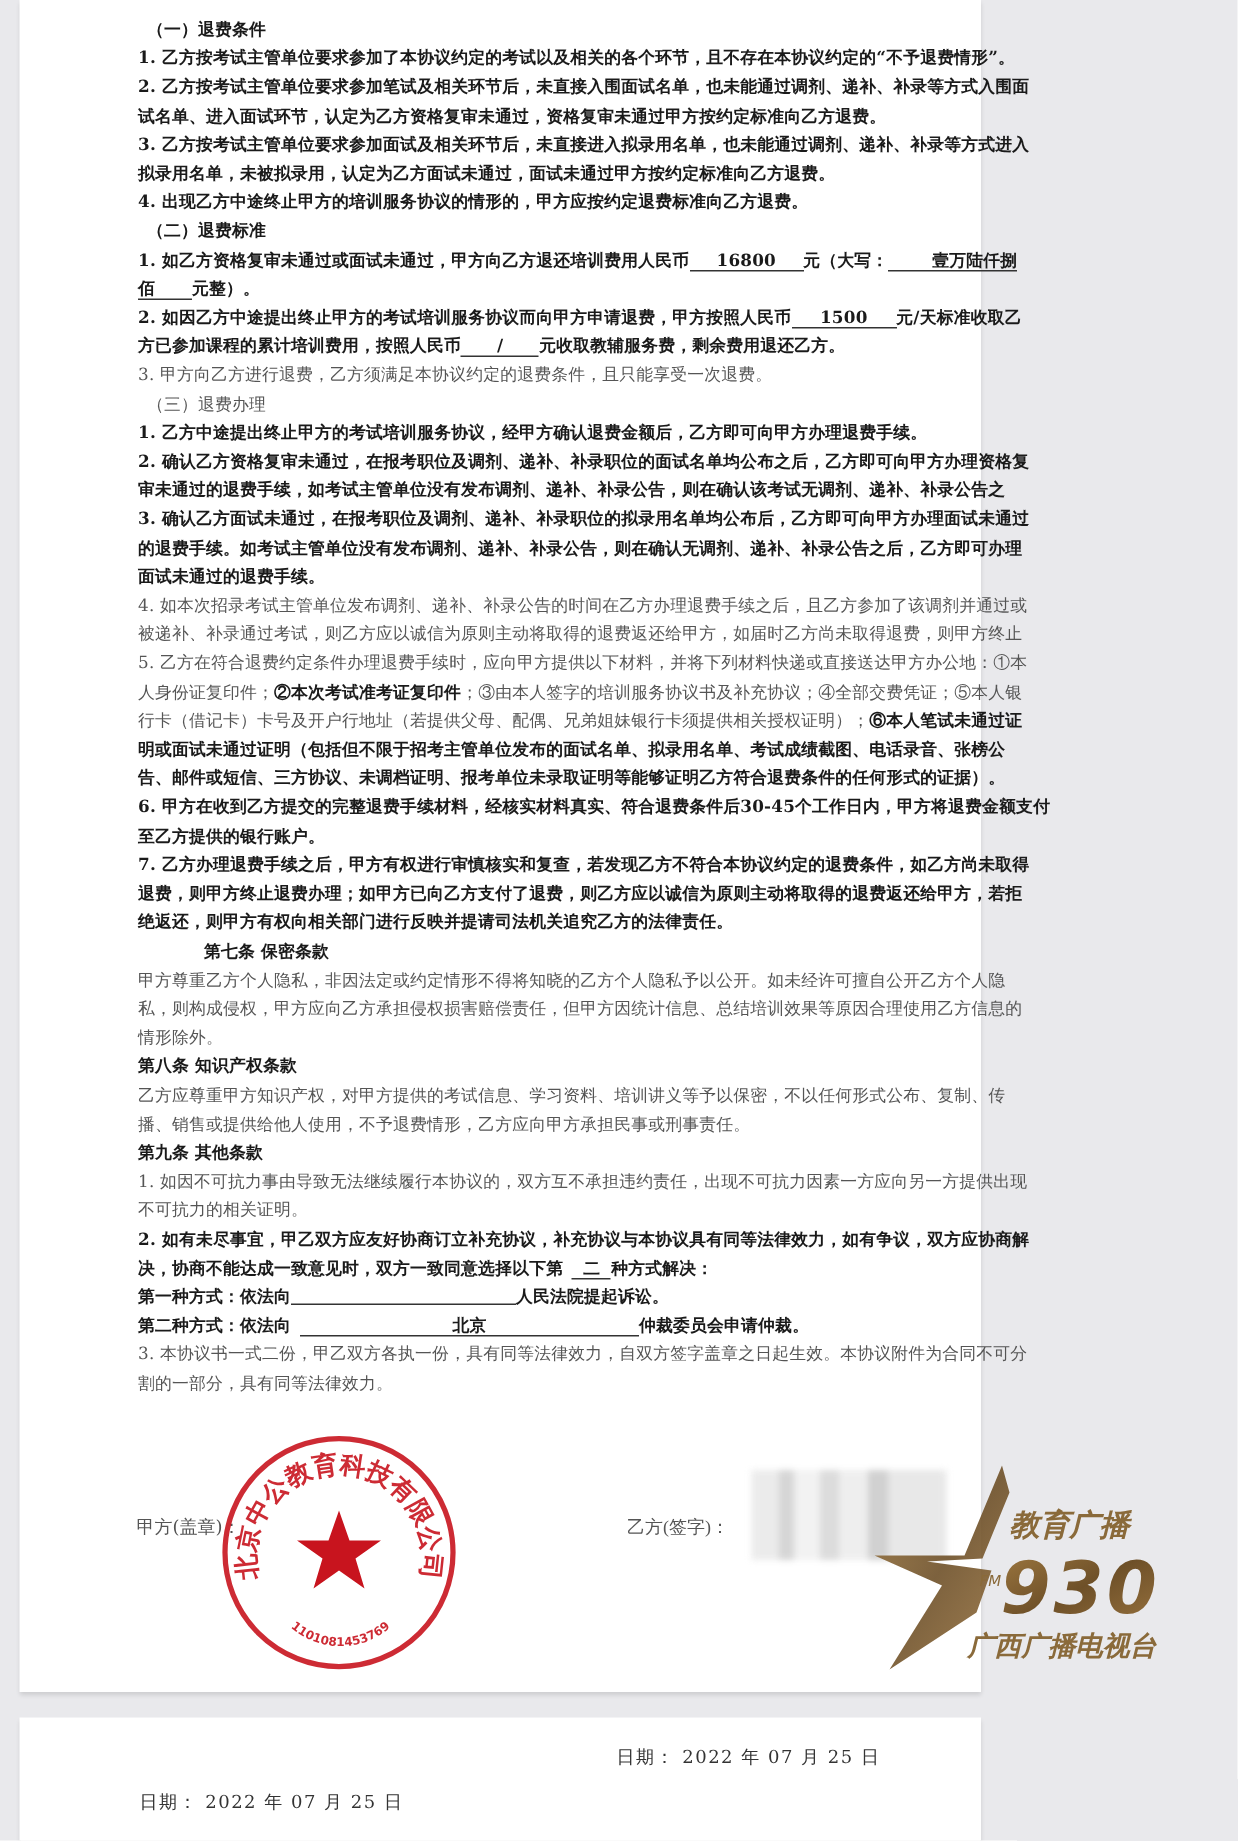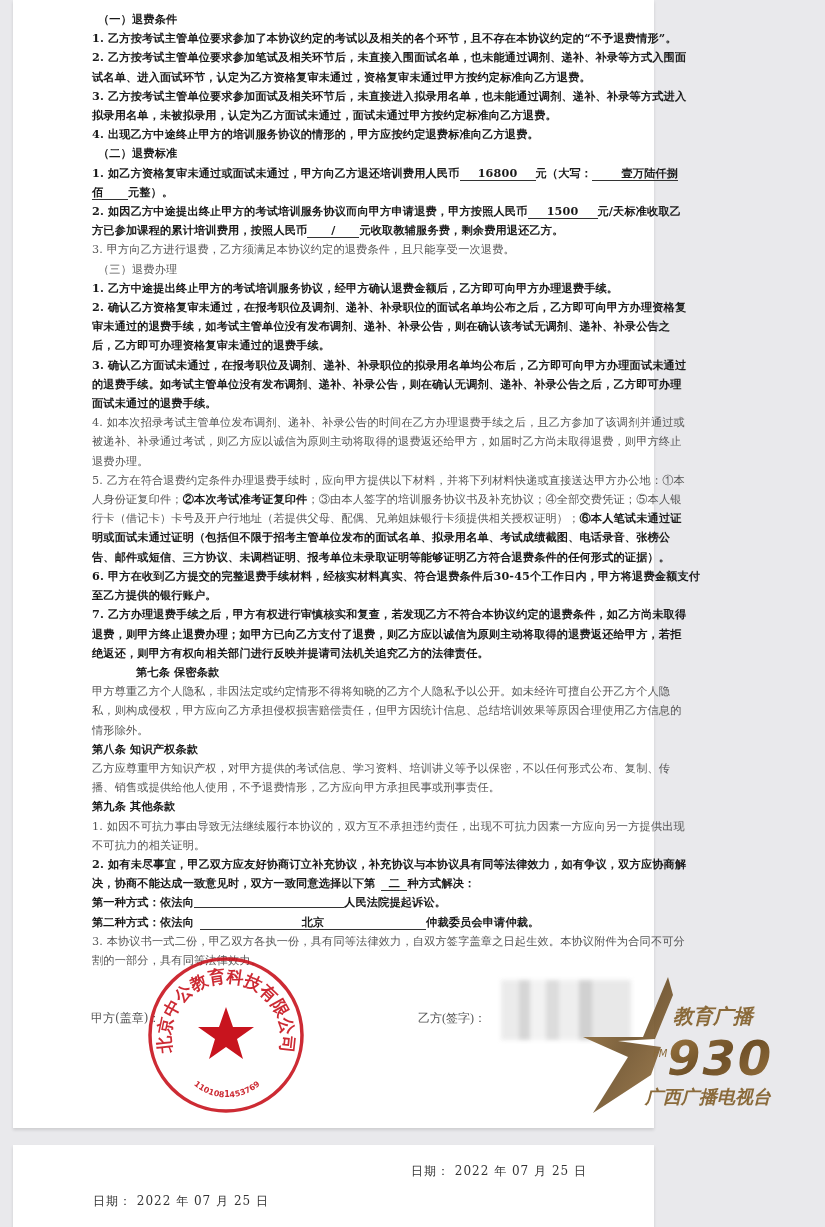--- a/index.html
+++ b/index.html
@@ -69,27 +69,25 @@
     </div>
     <div class="line b">
       <span>方已参加课程的累计培训费用，按照人民币</span><span class="u" style="width:52px">/</span><span>元收取教辅服务费，剩余费用退还乙方。</span>
     </div>
     <div class="line l">3. 甲方向乙方进行退费，乙方须满足本协议约定的退费条件，且只能享受一次退费。</div>
 
     <div class="line l h">（三）退费办理</div>
     <div class="line b">1. 乙方中途提出终止甲方的考试培训服务协议，经甲方确认退费金额后，乙方即可向甲方办理退费手续。</div>
     <div class="line b">2. 确认乙方资格复审未通过，在报考职位及调剂、递补、补录职位的面试名单均公布之后，乙方即可向甲方办理资格复</div>
     <div class="line b">审未通过的退费手续，如考试主管单位没有发布调剂、递补、补录公告，则在确认该考试无调剂、递补、补录公告之</div>
-    <div class="line b">后，乙方即可办理资格复审未通过的退费手续。</div>
     <div class="line b">3. 确认乙方面试未通过，在报考职位及调剂、递补、补录职位的拟录用名单均公布后，乙方即可向甲方办理面试未通过</div>
     <div class="line b">的退费手续。如考试主管单位没有发布调剂、递补、补录公告，则在确认无调剂、递补、补录公告之后，乙方即可办理</div>
     <div class="line b">面试未通过的退费手续。</div>
     <div class="line l">4. 如本次招录考试主管单位发布调剂、递补、补录公告的时间在乙方办理退费手续之后，且乙方参加了该调剂并通过或</div>
     <div class="line l">被递补、补录通过考试，则乙方应以诚信为原则主动将取得的退费返还给甲方，如届时乙方尚未取得退费，则甲方终止</div>
-    <div class="line l">退费办理。</div>
     <div class="line l">5. 乙方在符合退费约定条件办理退费手续时，应向甲方提供以下材料，并将下列材料快递或直接送达甲方办公地：①本</div>
     <div class="line l">
       <span>人身份证复印件；</span><span class="b">②本次考试准考证复印件</span><span>；③由本人签字的培训服务协议书及补充协议；④全部交费凭证；⑤本人银</span>
     </div>
     <div class="line l">
       <span>行卡（借记卡）卡号及开户行地址（若提供父母、配偶、兄弟姐妹银行卡须提供相关授权证明）；</span><span class="b">⑥本人笔试未通过证</span>
     </div>
     <div class="line b">明或面试未通过证明（包括但不限于招考主管单位发布的面试名单、拟录用名单、考试成绩截图、电话录音、张榜公</div>
     <div class="line b">告、邮件或短信、三方协议、未调档证明、报考单位未录取证明等能够证明乙方符合退费条件的任何形式的证据）。</div>
     <div class="line b">6. 甲方在收到乙方提交的完整退费手续材料，经核实材料真实、符合退费条件后30-45个工作日内，甲方将退费金额支付</div>

